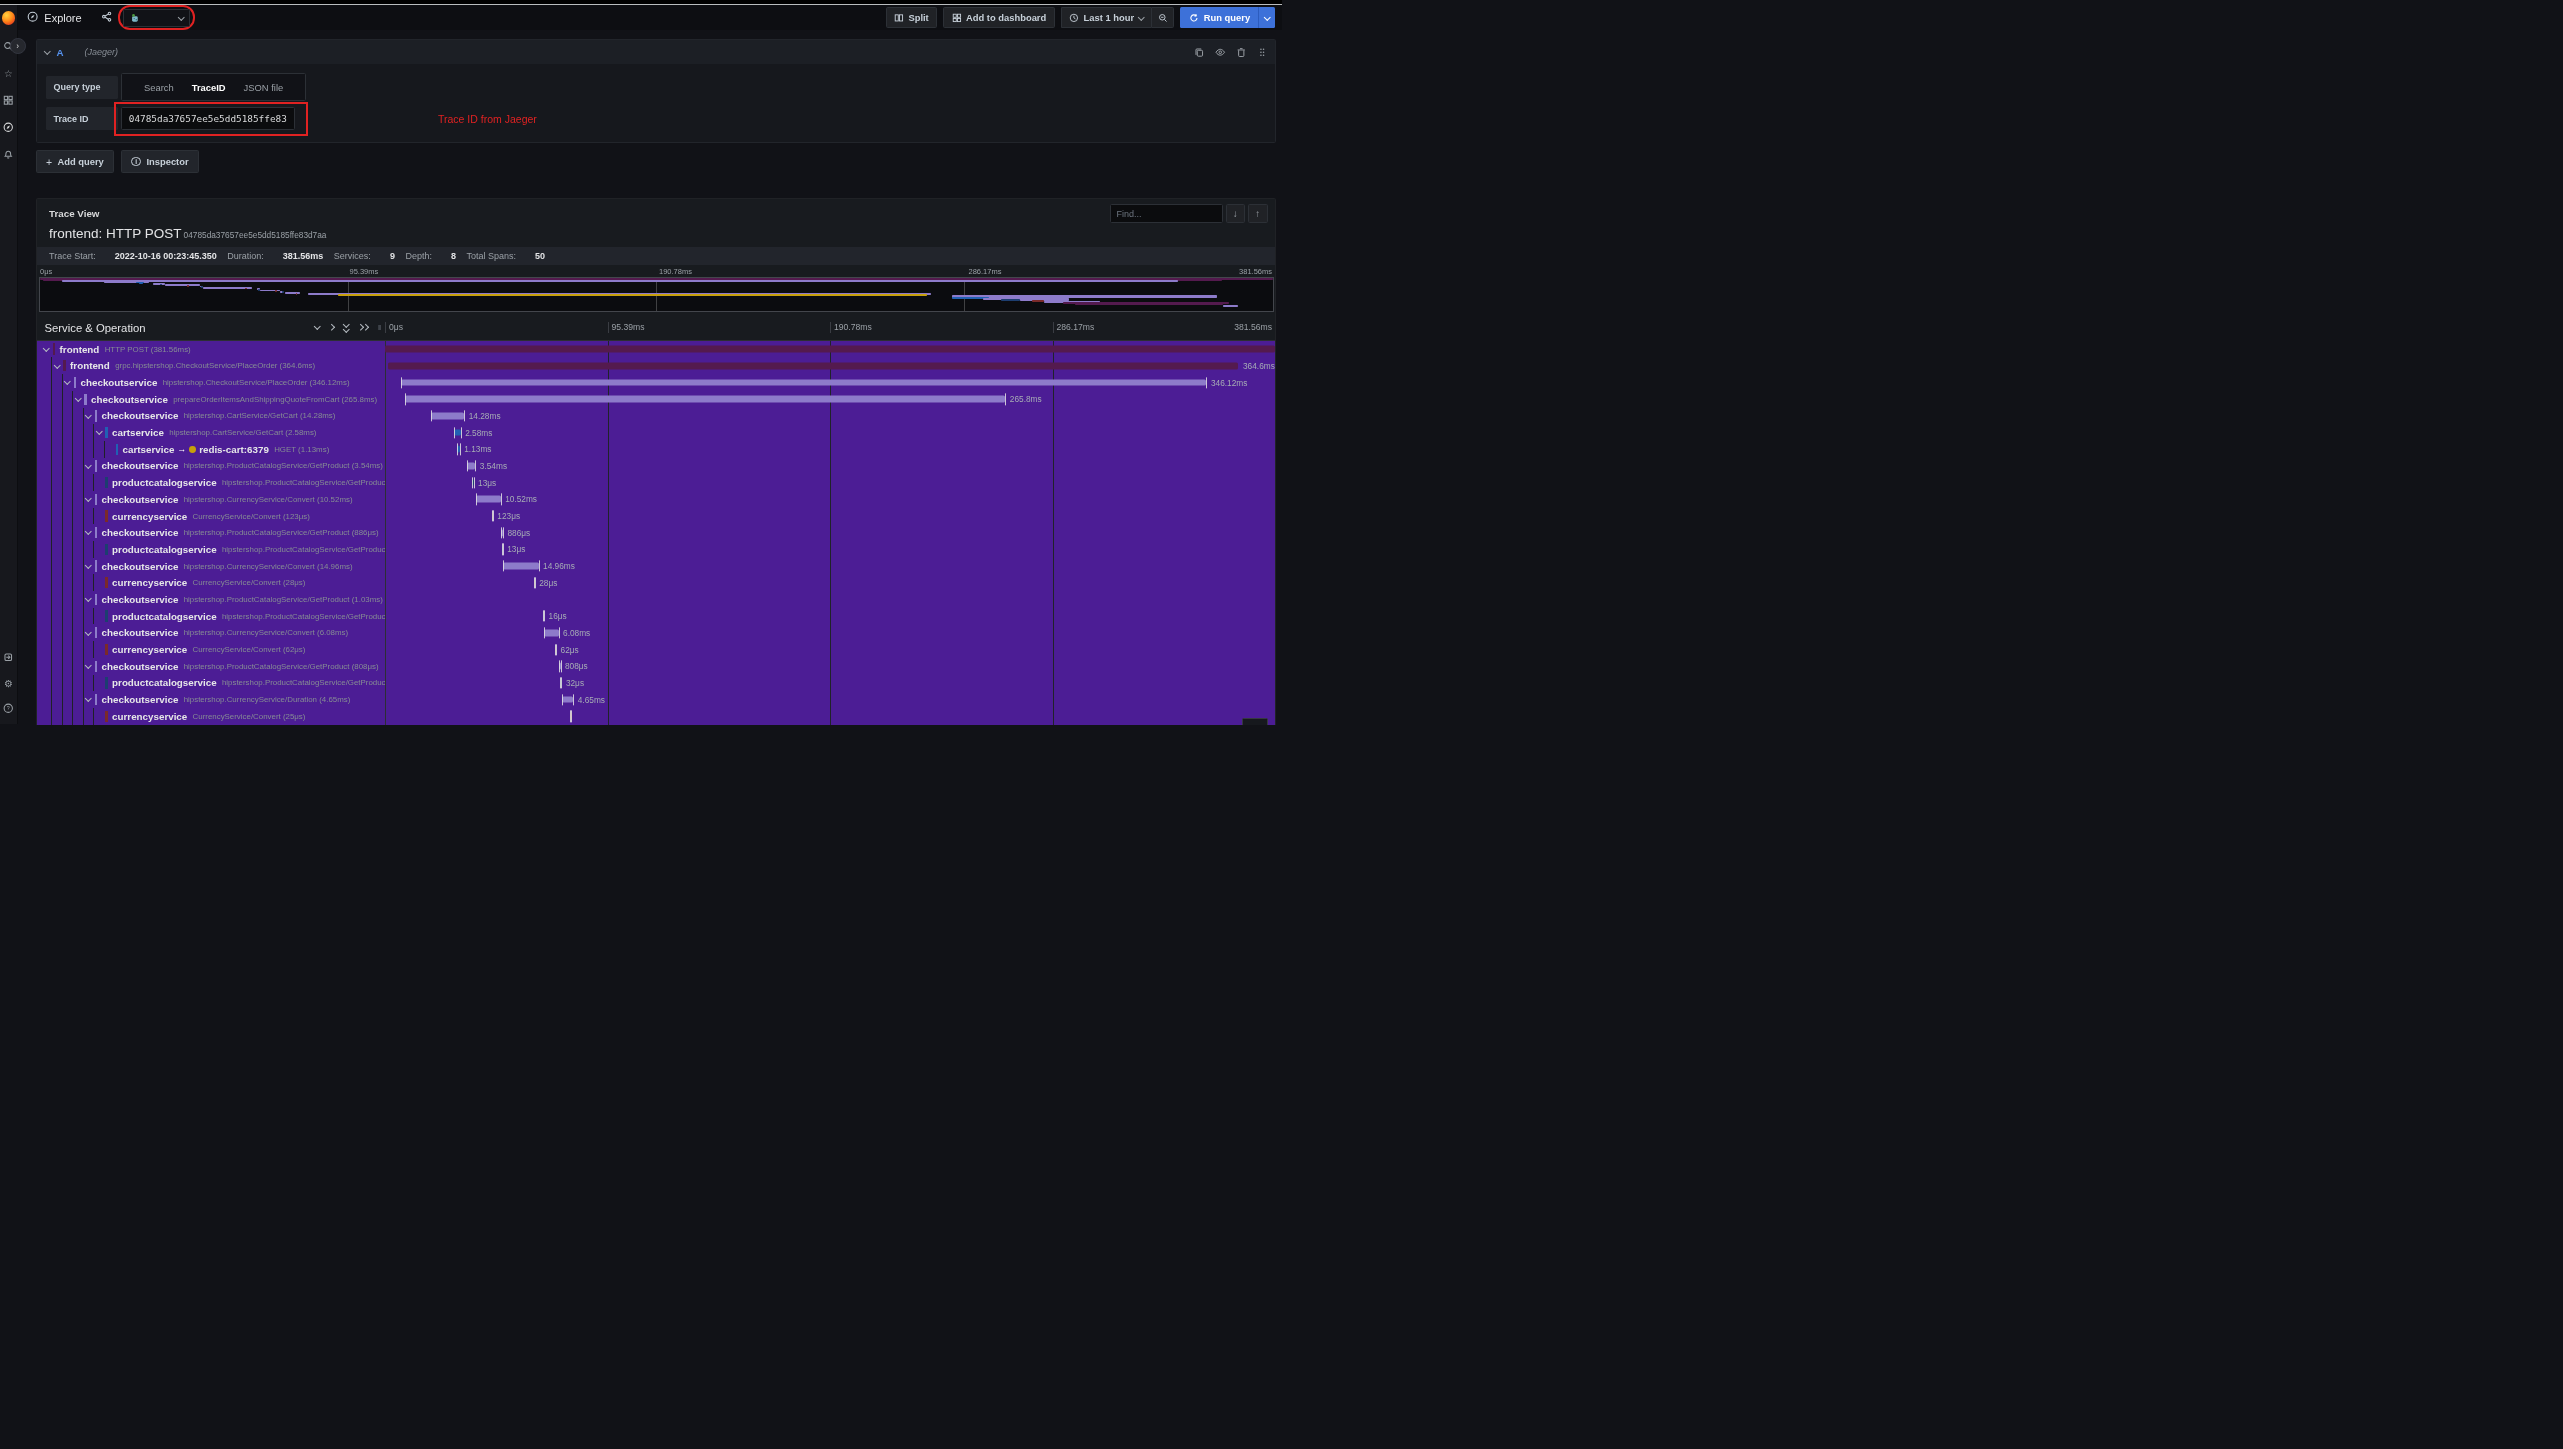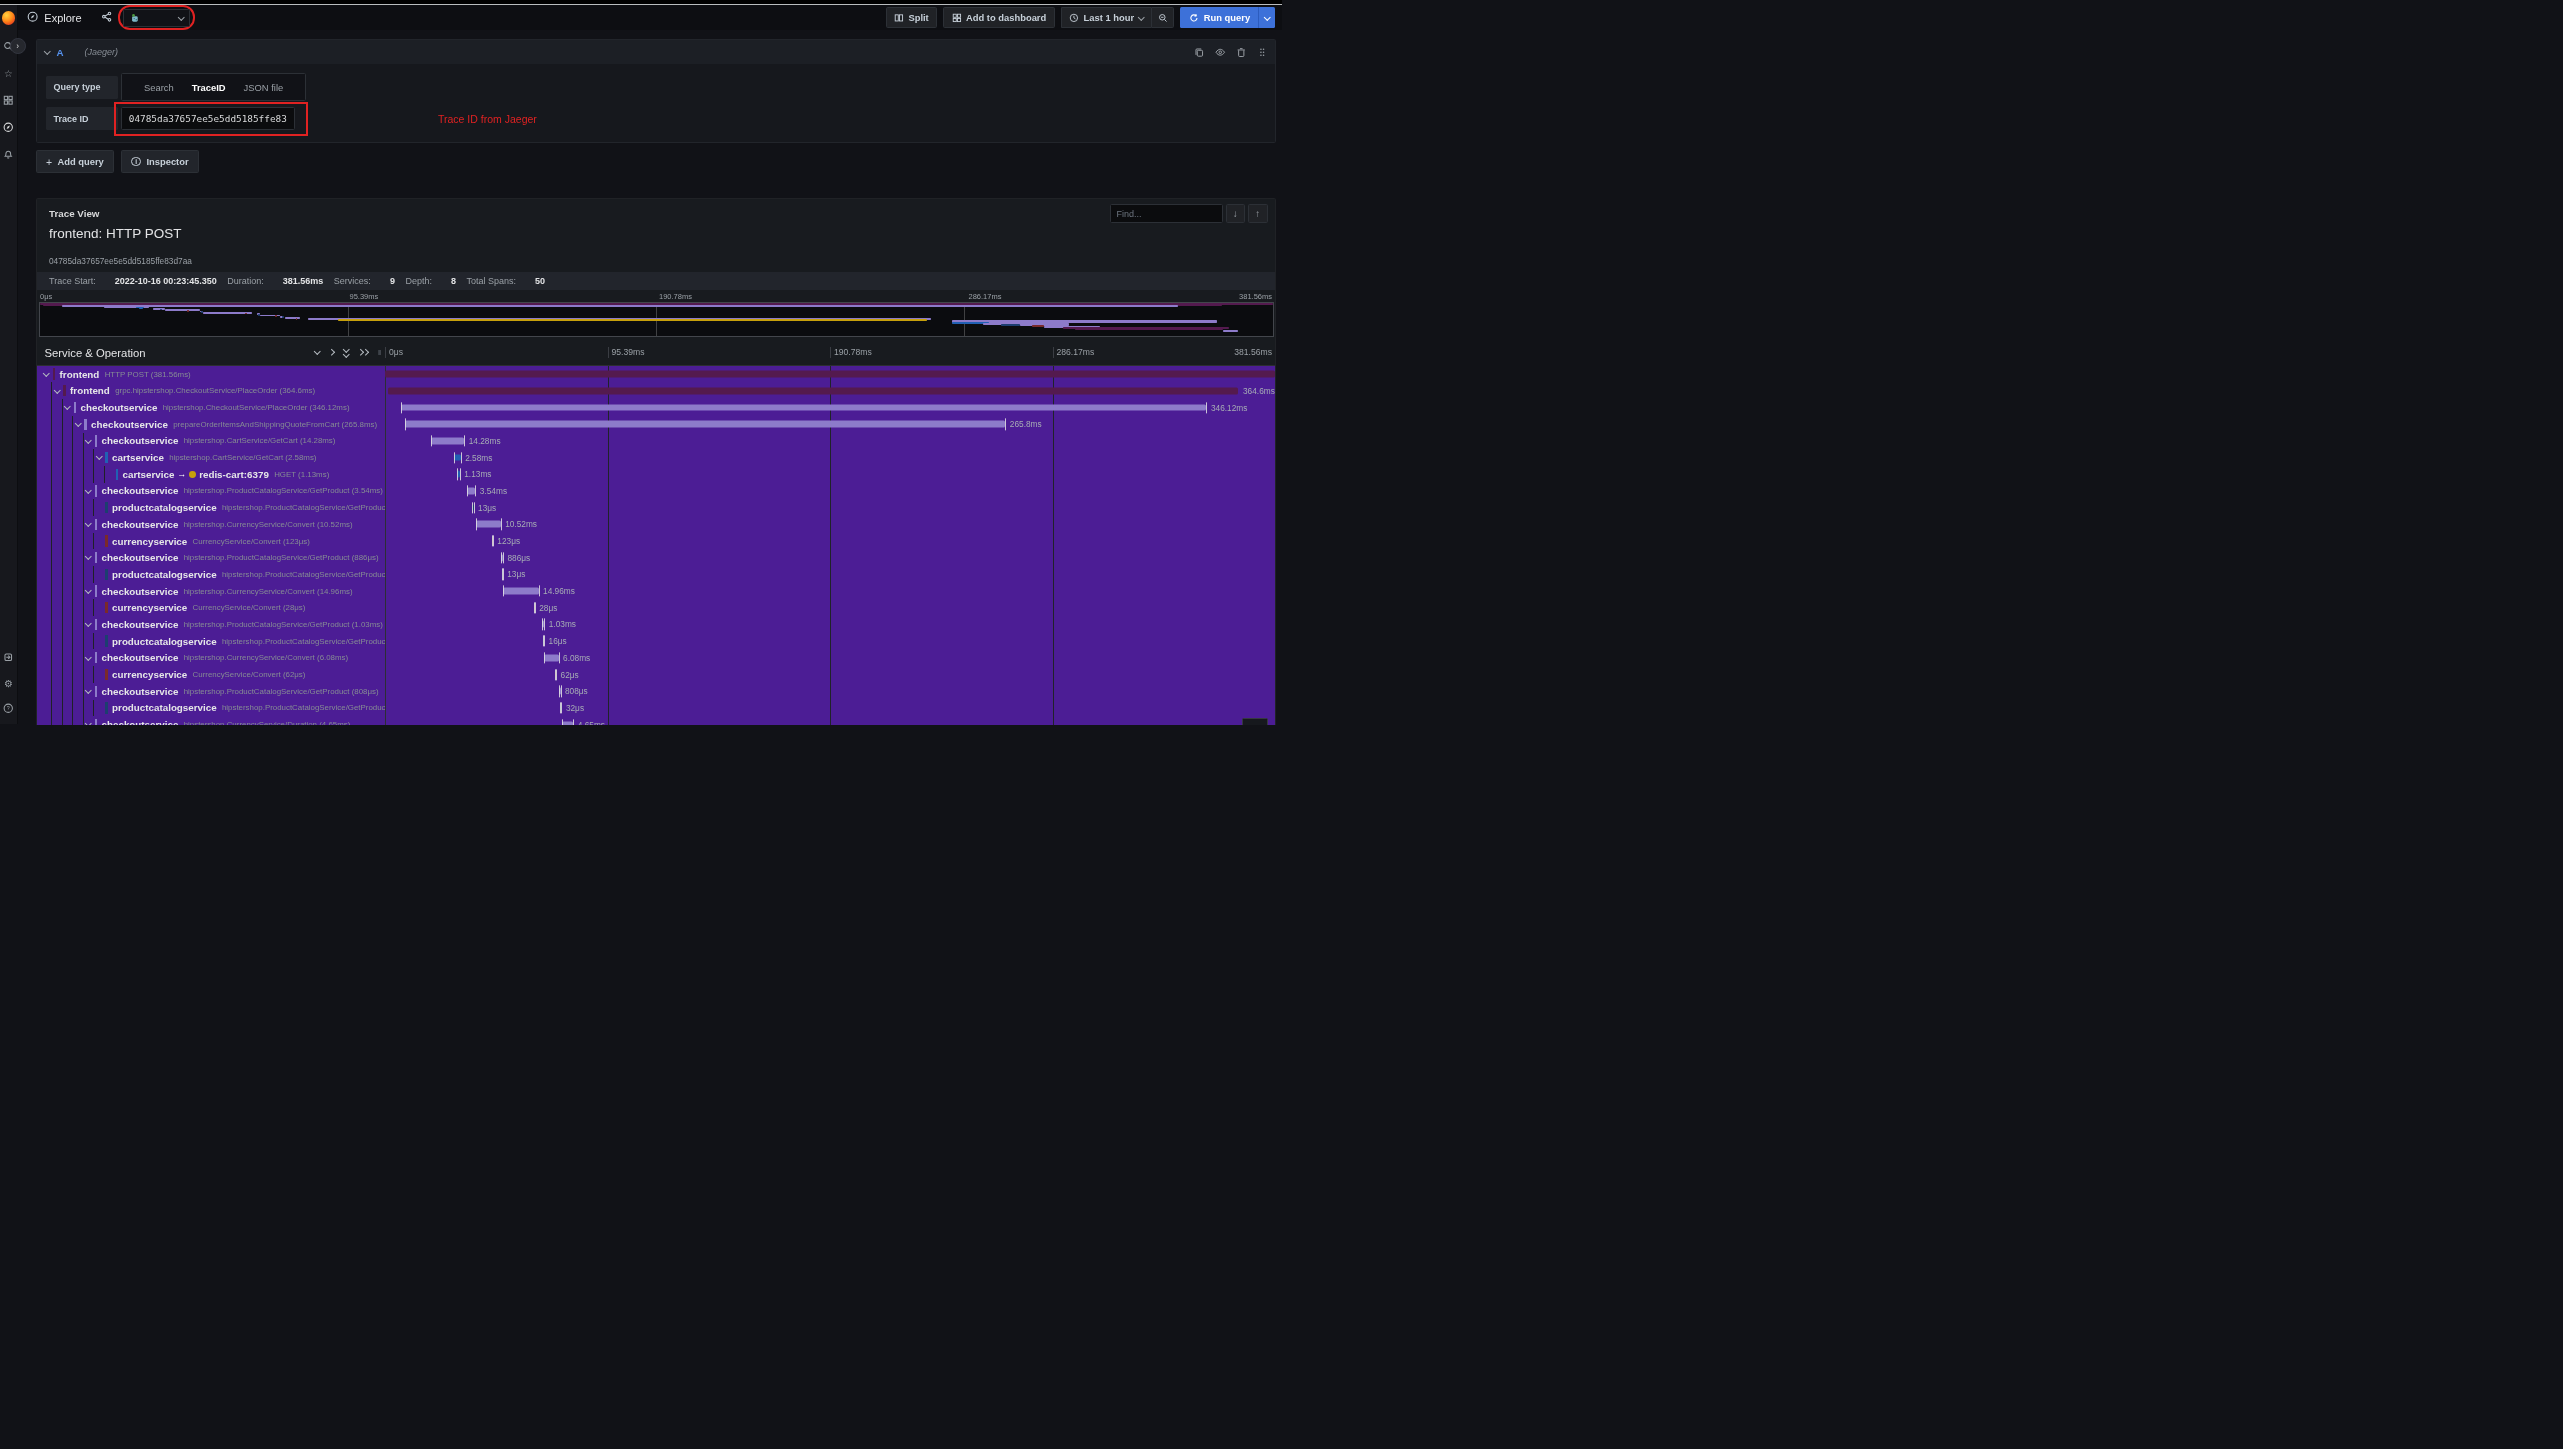--- a/index.html
+++ b/index.html
@@ -84,21 +84,21 @@
   .trace-panel { margin-top:25.5px; background:#181b1f; border:0.8px solid #202226; border-radius:1.5px;
     display:flex; flex-direction:column; height:552px; }
   .tp-head { display:flex; align-items:center; padding:4.5px 7.5px 0 12px; height:24px; }
   .tp-title { font-size:9.8px; font-weight:600; color:#d8d9da; }
   .findgrp { margin-left:auto; display:flex; gap:3px; }
   .find-input { width:113px; height:19.5px; background:#0b0c0e; border:0.8px solid #2c3036; border-radius:1.5px;
     color:#d8d9da; font-size:9px; padding:0 6px; }
   .find-input::placeholder { color:#6e7680; }
   .arrbtn { width:19.5px; height:19.5px; background:#202226; border:0.8px solid #2c3036; border-radius:1.5px;
     color:#9aa0a6; font-size:9.8px; display:flex; align-items:center; justify-content:center; }
-  .trace-title-row { display:flex; align-items:baseline; gap:15px; padding:3px 12px 6px;flex-direction:column; }
+  .trace-title-row { display:flex; align-items:baseline; gap:2px; padding:3px 12px 6px; }
   .trace-name { font-size:13.5px; color:#e3e4e6; }
   .trace-id-sm { font-size:8.3px; color:#9aa0a6; }
   .summary { height:18px; background:#22252c; display:flex; align-items:center; gap:10.5px; padding:0 12px;
     font-size:9px; color:#9aa0a6; }
   .summary b { color:#e3e4e6; font-weight:700; margin-left:19px; }
   .sum-item { display:flex; align-items:center; }
 
   .minimap { position:relative; height:50px; }
   .mm-label { position:absolute; top:1.5px; font-size:7.5px; color:#9aa0a6; }
   .mm-canvas { position:absolute; left:1.5px; right:1.5px; top:12px; bottom:3px; background:#0b0c0f;
@@ -745,26 +745,20 @@
                 <div class="guide"></div>
                 <div class="guide"></div>
                 <div class="guide"></div>
                 <span class="chevslot">
                   <span class="cv"></span>
                 </span>
                 <span class="stripe" style="background: rgb(141, 123, 202);"></span>
                 <span class="svc">checkoutservice</span>
                 <span class="op">hipstershop.ProductCatalogService/GetProduct (1.03ms)</span>
               </div>
-              <div class="cell-r">
-                <div class="bar" style="left: 17.6%; width: 0.3%; background: rgb(141, 123, 202);"></div>
-                <div class="btick" style="left: 17.6%;"></div>
-                <div class="btick" style="left: 17.9%;"></div>
-                <span class="blabel" style="left: calc(17.9% + 4.5px);">1.03ms</span>
-              </div>
             </div>
             <div class="row">
               <div class="cell-l">
                 <div class="guide"></div>
                 <div class="guide"></div>
                 <div class="guide"></div>
                 <div class="guide"></div>
                 <div class="guide"></div>
                 <span class="chevslot"></span>
                 <span class="stripe" style="background: rgb(29, 62, 112);"></span>

